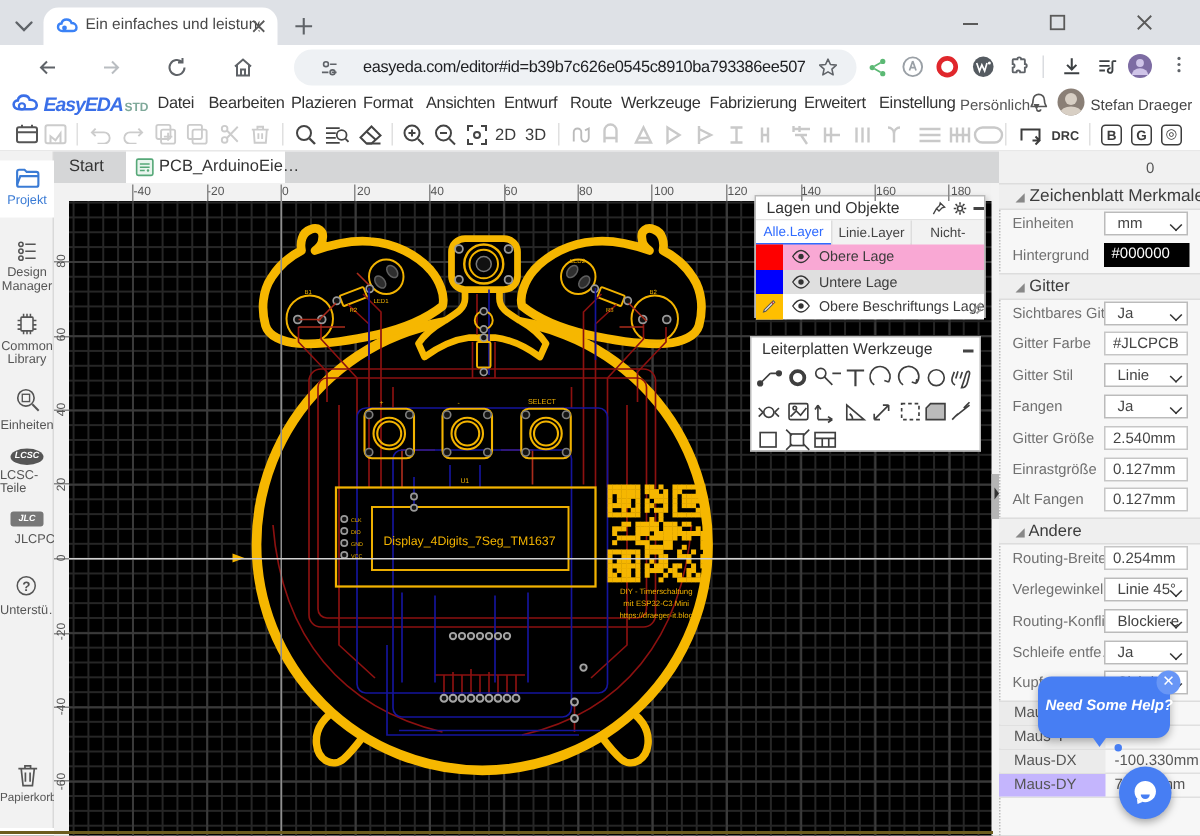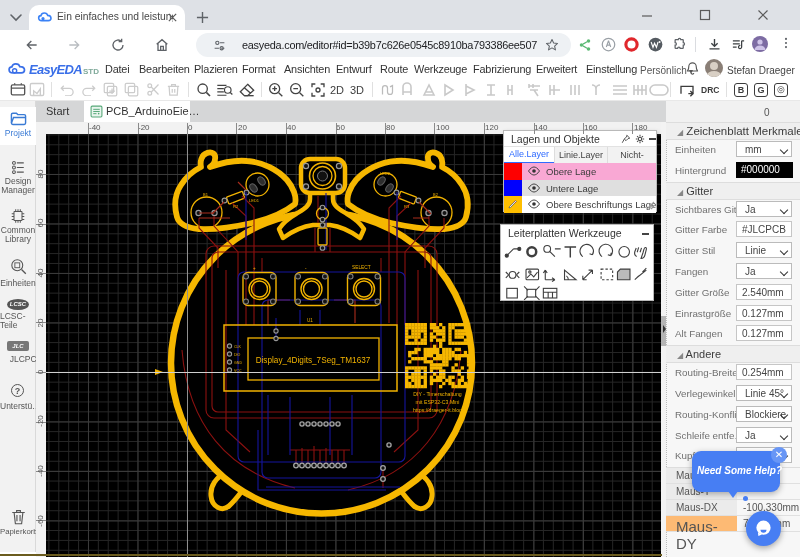--- a/index.html
+++ b/index.html
@@ -862,21 +862,21 @@
       </div>
 <div style="display:flex;height:16px;border-bottom:1px solid #e0e0e0">
         <div style="width:71px;background:#ebebeb;font-size:10px;color:#555;padding:2px 0 0 10px">Maus-Y</div>
         <div style="flex:1;font-size:10px;color:#555;padding:2px 0 0 6px"></div>
       </div>
 <div style="display:flex;height:16px;border-bottom:1px solid #e0e0e0">
         <div style="width:71px;background:#ebebeb;font-size:10px;color:#555;padding:2px 0 0 10px">Maus-DX</div>
         <div style="flex:1;font-size:10px;color:#555;padding:2px 0 0 6px">-100.330mm</div>
       </div>
 <div style="display:flex;height:16px;border-bottom:1px solid #e0e0e0">
-        <div style="width:71px;background:#fdba74;font-size:15px;color:#555;padding:2px 0 0 10px">Maus-DY</div>
+        <div style="width:71px;background:#c4b5fd;font-size:10px;color:#555;padding:2px 0 0 10px">Maus-DY</div>
         <div style="flex:1;font-size:10px;color:#555;padding:2px 0 0 6px">74.930mm</div>
       </div>
 </div>
 </div>
 <svg class="abs" style="left:662px;top:324px" width="5" height="10" viewBox="0 0 5 10">
     <path d="M1 1 L4 5 L1 9 Z" fill="#333"></path>
   </svg>
 
 <div class="abs" style="left:692px;top:451px;width:88px;height:41px;background:#477ef3;border-radius:9px;box-shadow:0 2px 6px rgba(0,0,0,.3)"></div>
 <div class="abs" style="left:692px;top:465px;width:95px;text-align:center;font-size:10px;font-weight:bold;font-style:italic;color:#fff;white-space:nowrap">Need Some Help?</div>

